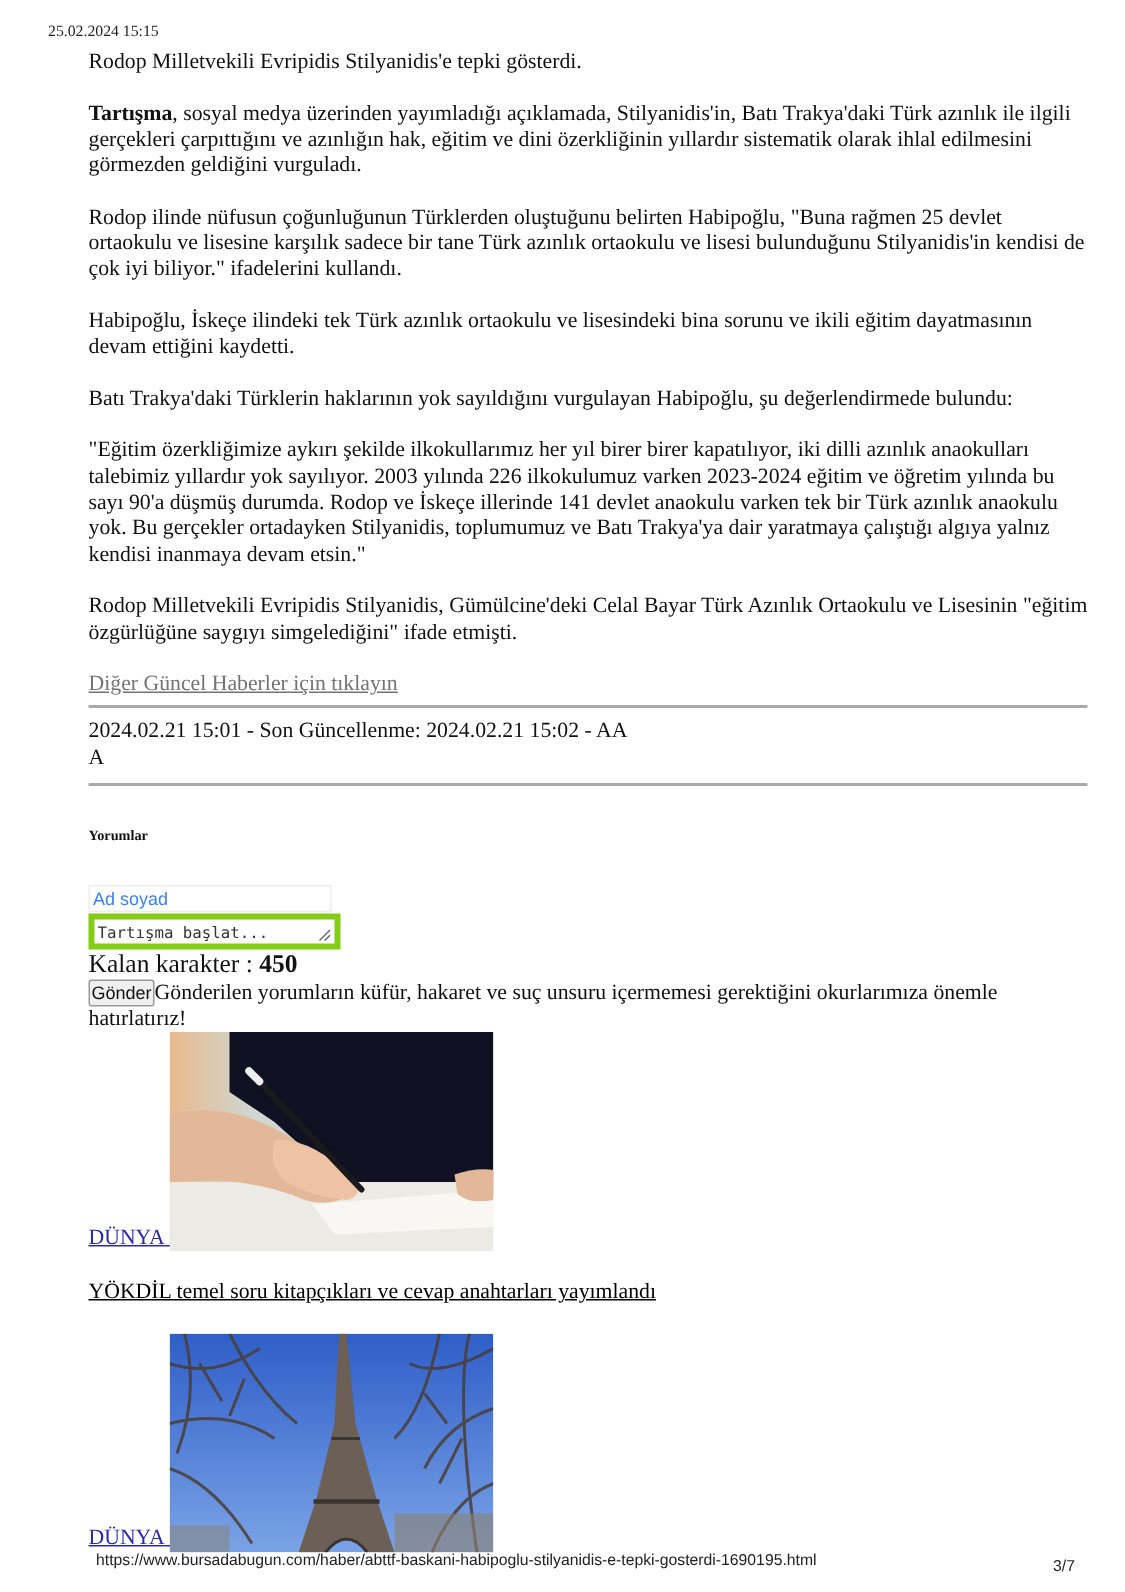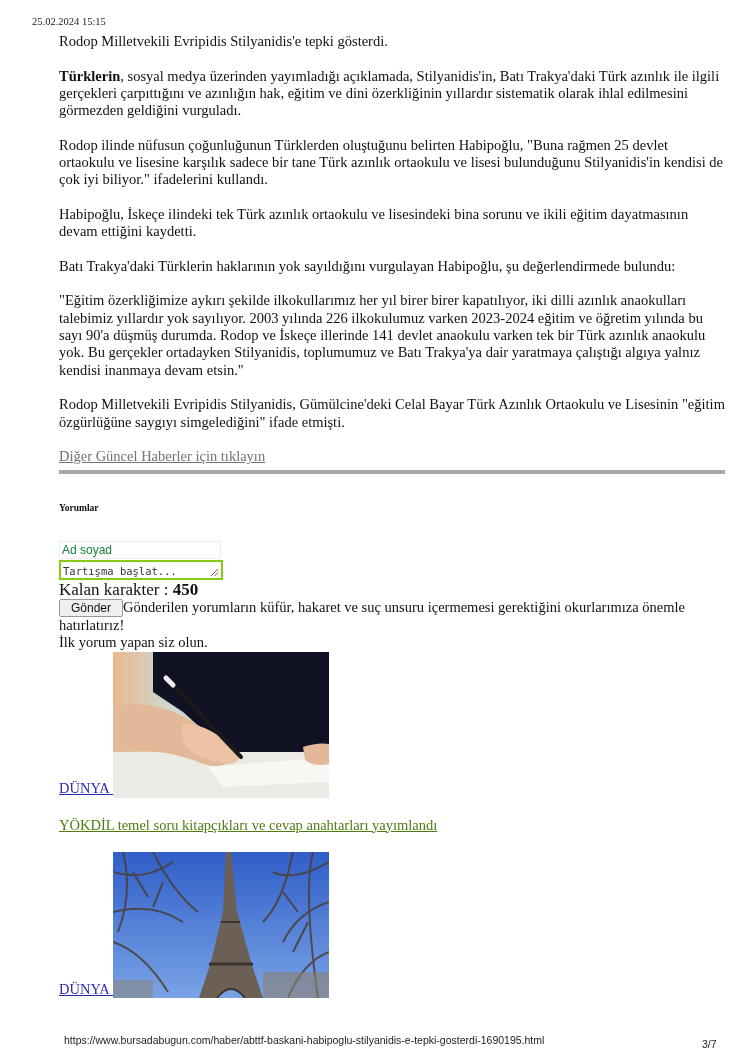--- a/index.html
+++ b/index.html
@@ -17,74 +17,77 @@
   .content { position: absolute; left: 59px; top: 33px; width: 668px;
          font-size: 14.5px; line-height: 17.3px; }
   .content p { margin: 0 0 17.3px 0; }
   .content b { font-weight: bold; }
   .link-red { color: #737373; text-decoration: underline; }
   .hr { border: 0; border-top: 2px solid #a9a9a9; margin: 0; width: 666px; }
   .meta { padding: 7px 0 8px 0; }
   .comments-title { font-size: 9.5px; font-weight: bold; margin: 26px 0 23px 0; }
   .name-input { display: block; width: 156px; height: 16px; border: 1px solid #eee;
          font-family: "Liberation Sans", sans-serif; font-size: 12px; padding: 0 2px;
-         margin: 0; color: #15803d; background: #fff; box-sizing: content-box; }
-  .textarea-wrap { position: relative; width: 160px; height: 16px; border: 2px solid #84cc16;
+         margin: 0; color: #3b82f6; background: #fff; box-sizing: content-box; }
+  .textarea-wrap { position: relative; width: 160px; height: 16px; border: 4px solid #84cc16;
          margin-top: 1px; }
   .textarea { font-family: "DejaVu Sans Mono", monospace; font-size: 10.5px; color: #333;
          position: absolute; left: 2px; top: 1px; white-space: nowrap; }
   .resize-icon { position: absolute; right: 2px; bottom: 1px; width: 10px; height: 10px; }
   .char-row { font-size: 17px; margin-top: 1px; }
   .send-row { margin-top: 1px; }
-  .send-btn { font-family: "Liberation Sans", sans-serif; font-size: 12px; padding: 1px 11px;
+  .send-btn { font-family: "Liberation Sans", sans-serif; font-size: 12px; padding: 1px 1px;
          border: 1px solid #999; border-radius: 2px; background: #efefef; color: #111;
          vertical-align: baseline; }
   .news-item { position: relative; }
   .news-cat { color: #1a0dab; text-decoration: underline; color: #2a2ab0; }
   .news-img { display: inline-block; width: 216px; height: 146px; vertical-align: bottom;
          overflow: hidden; }
-  .news-title { display: block; color: #4d7c0f; text-decoration: underline; margin: 19px 0 18px 0; }
+  .news-title { display: block; color: #000000; text-decoration: underline; margin: 19px 0 18px 0; }
 </style>
 </head>
 <body>
 
 <div class="print-header">
   <span class="date">25.02.2024 15:15</span>
 </div>
 
 <div class="content">
   <p>Rodop Milletvekili Evripidis Stilyanidis'e tepki gösterdi.</p>
-  <p><b>Türklerin</b><span>, sosyal medya üzerinden yayımladığı açıklamada, Stilyanidis'in, Batı Trakya'daki Türk azınlık ile ilgili gerçekleri çarpıttığını ve azınlığın hak, eğitim ve dini özerkliğinin yıllardır sistematik olarak ihlal edilmesini görmezden geldiğini vurguladı.</span></p>
+  <p><b>Tartışma</b><span>, sosyal medya üzerinden yayımladığı açıklamada, Stilyanidis'in, Batı Trakya'daki Türk azınlık ile ilgili gerçekleri çarpıttığını ve azınlığın hak, eğitim ve dini özerkliğinin yıllardır sistematik olarak ihlal edilmesini görmezden geldiğini vurguladı.</span></p>
   <p>Rodop ilinde nüfusun çoğunluğunun Türklerden oluştuğunu belirten Habipoğlu, "Buna rağmen 25 devlet ortaokulu ve lisesine karşılık sadece bir tane Türk azınlık ortaokulu ve lisesi bulunduğunu Stilyanidis'in kendisi de çok iyi biliyor." ifadelerini kullandı.</p>
   <p>Habipoğlu, İskeçe ilindeki tek Türk azınlık ortaokulu ve lisesindeki bina sorunu ve ikili eğitim dayatmasının devam ettiğini kaydetti.</p>
   <p>Batı Trakya'daki Türklerin haklarının yok sayıldığını vurgulayan Habipoğlu, şu değerlendirmede bulundu:</p>
   <p>"Eğitim özerkliğimize aykırı şekilde ilkokullarımız her yıl birer birer kapatılıyor, iki dilli azınlık anaokulları talebimiz yıllardır yok sayılıyor. 2003 yılında 226 ilkokulumuz varken 2023-2024 eğitim ve öğretim yılında bu sayı 90'a düşmüş durumda. Rodop ve İskeçe illerinde 141 devlet anaokulu varken tek bir Türk azınlık anaokulu yok. Bu gerçekler ortadayken Stilyanidis, toplumumuz ve Batı Trakya'ya dair yaratmaya çalıştığı algıya yalnız kendisi inanmaya devam etsin."</p>
   <p>Rodop Milletvekili Evripidis Stilyanidis, Gümülcine'deki Celal Bayar Türk Azınlık Ortaokulu ve Lisesinin "eğitim özgürlüğüne saygıyı simgelediğini" ifade etmişti.</p>
   <p style="margin-bottom:5px;"><a class="link-red">Diğer Güncel Haberler için tıklayın</a></p>
 
   <hr class="hr">
+  <div class="meta">
+    <div>2024.02.21 15:01 - Son Güncellenme: 2024.02.21 15:02 - AA</div>
+    <div>A</div>
+  </div>
   <hr class="hr">
 
   <div class="comments-title">Yorumlar</div>
 
   <input class="name-input" type="text" value="Ad soyad" style="">
   <div class="textarea-wrap">
     <span class="textarea">Tartışma başlat...</span>
     <svg class="resize-icon" viewBox="0 0 10 10">
       <line x1="2" y1="9" x2="9" y2="2" stroke="#666" stroke-width="1"></line>
       <line x1="5.5" y1="9" x2="9" y2="5.5" stroke="#666" stroke-width="1"></line>
     </svg>
   </div>
   <div class="char-row">
     <span>Kalan karakter : </span><b>450</b>
   </div>
   <div class="send-row">
     <button class="send-btn">Gönder</button><span>Gönderilen yorumların küfür, hakaret ve suç unsuru içermemesi gerektiğini okurlarımıza önemle hatırlatırız!</span>
   </div>
-  <div>İlk yorum yapan siz olun.</div>
 
   <div class="news-item">
     <a class="news-cat"><span>DÜNYA</span>&nbsp;<span class="news-img">
       <svg width="216" height="146" viewBox="0 0 216 146">
         <defs>
           <linearGradient id="bg1" x1="0" y1="0" x2="1" y2="0">
             <stop offset="0" stop-color="#e9b98c"></stop>
             <stop offset="0.25" stop-color="#cfd6cf"></stop>
             <stop offset="1" stop-color="#d9dcd8"></stop>
           </linearGradient>

